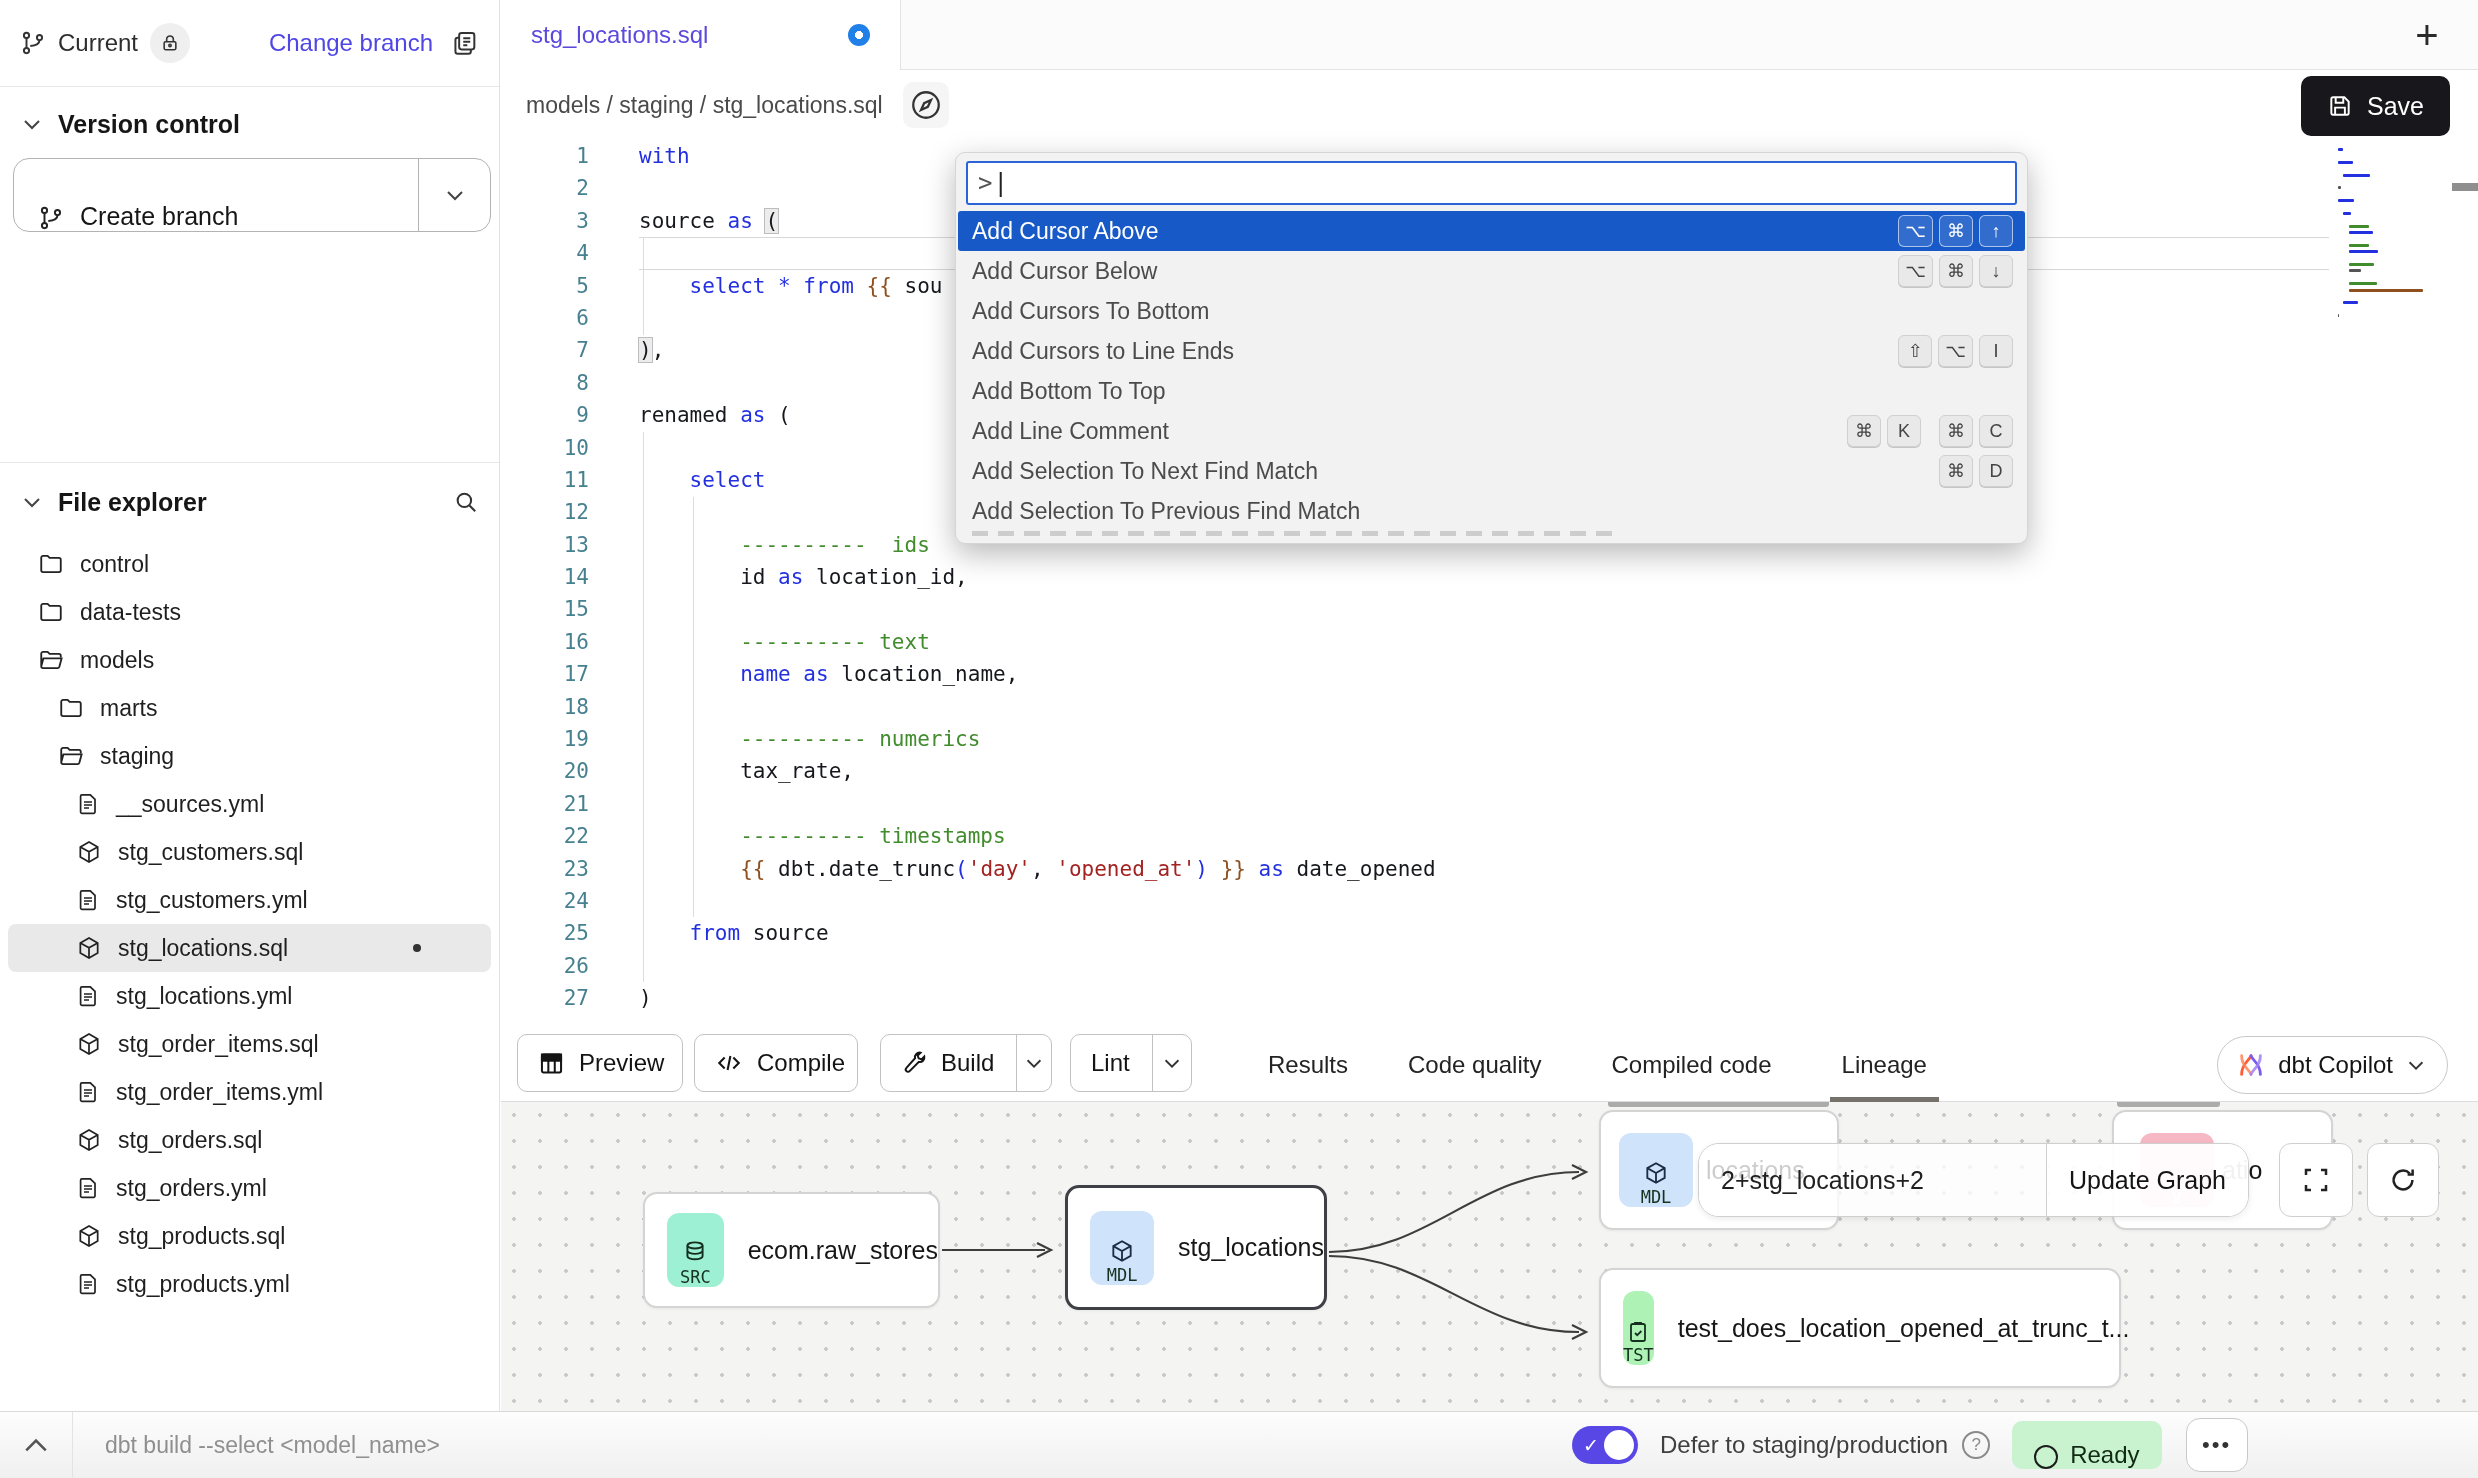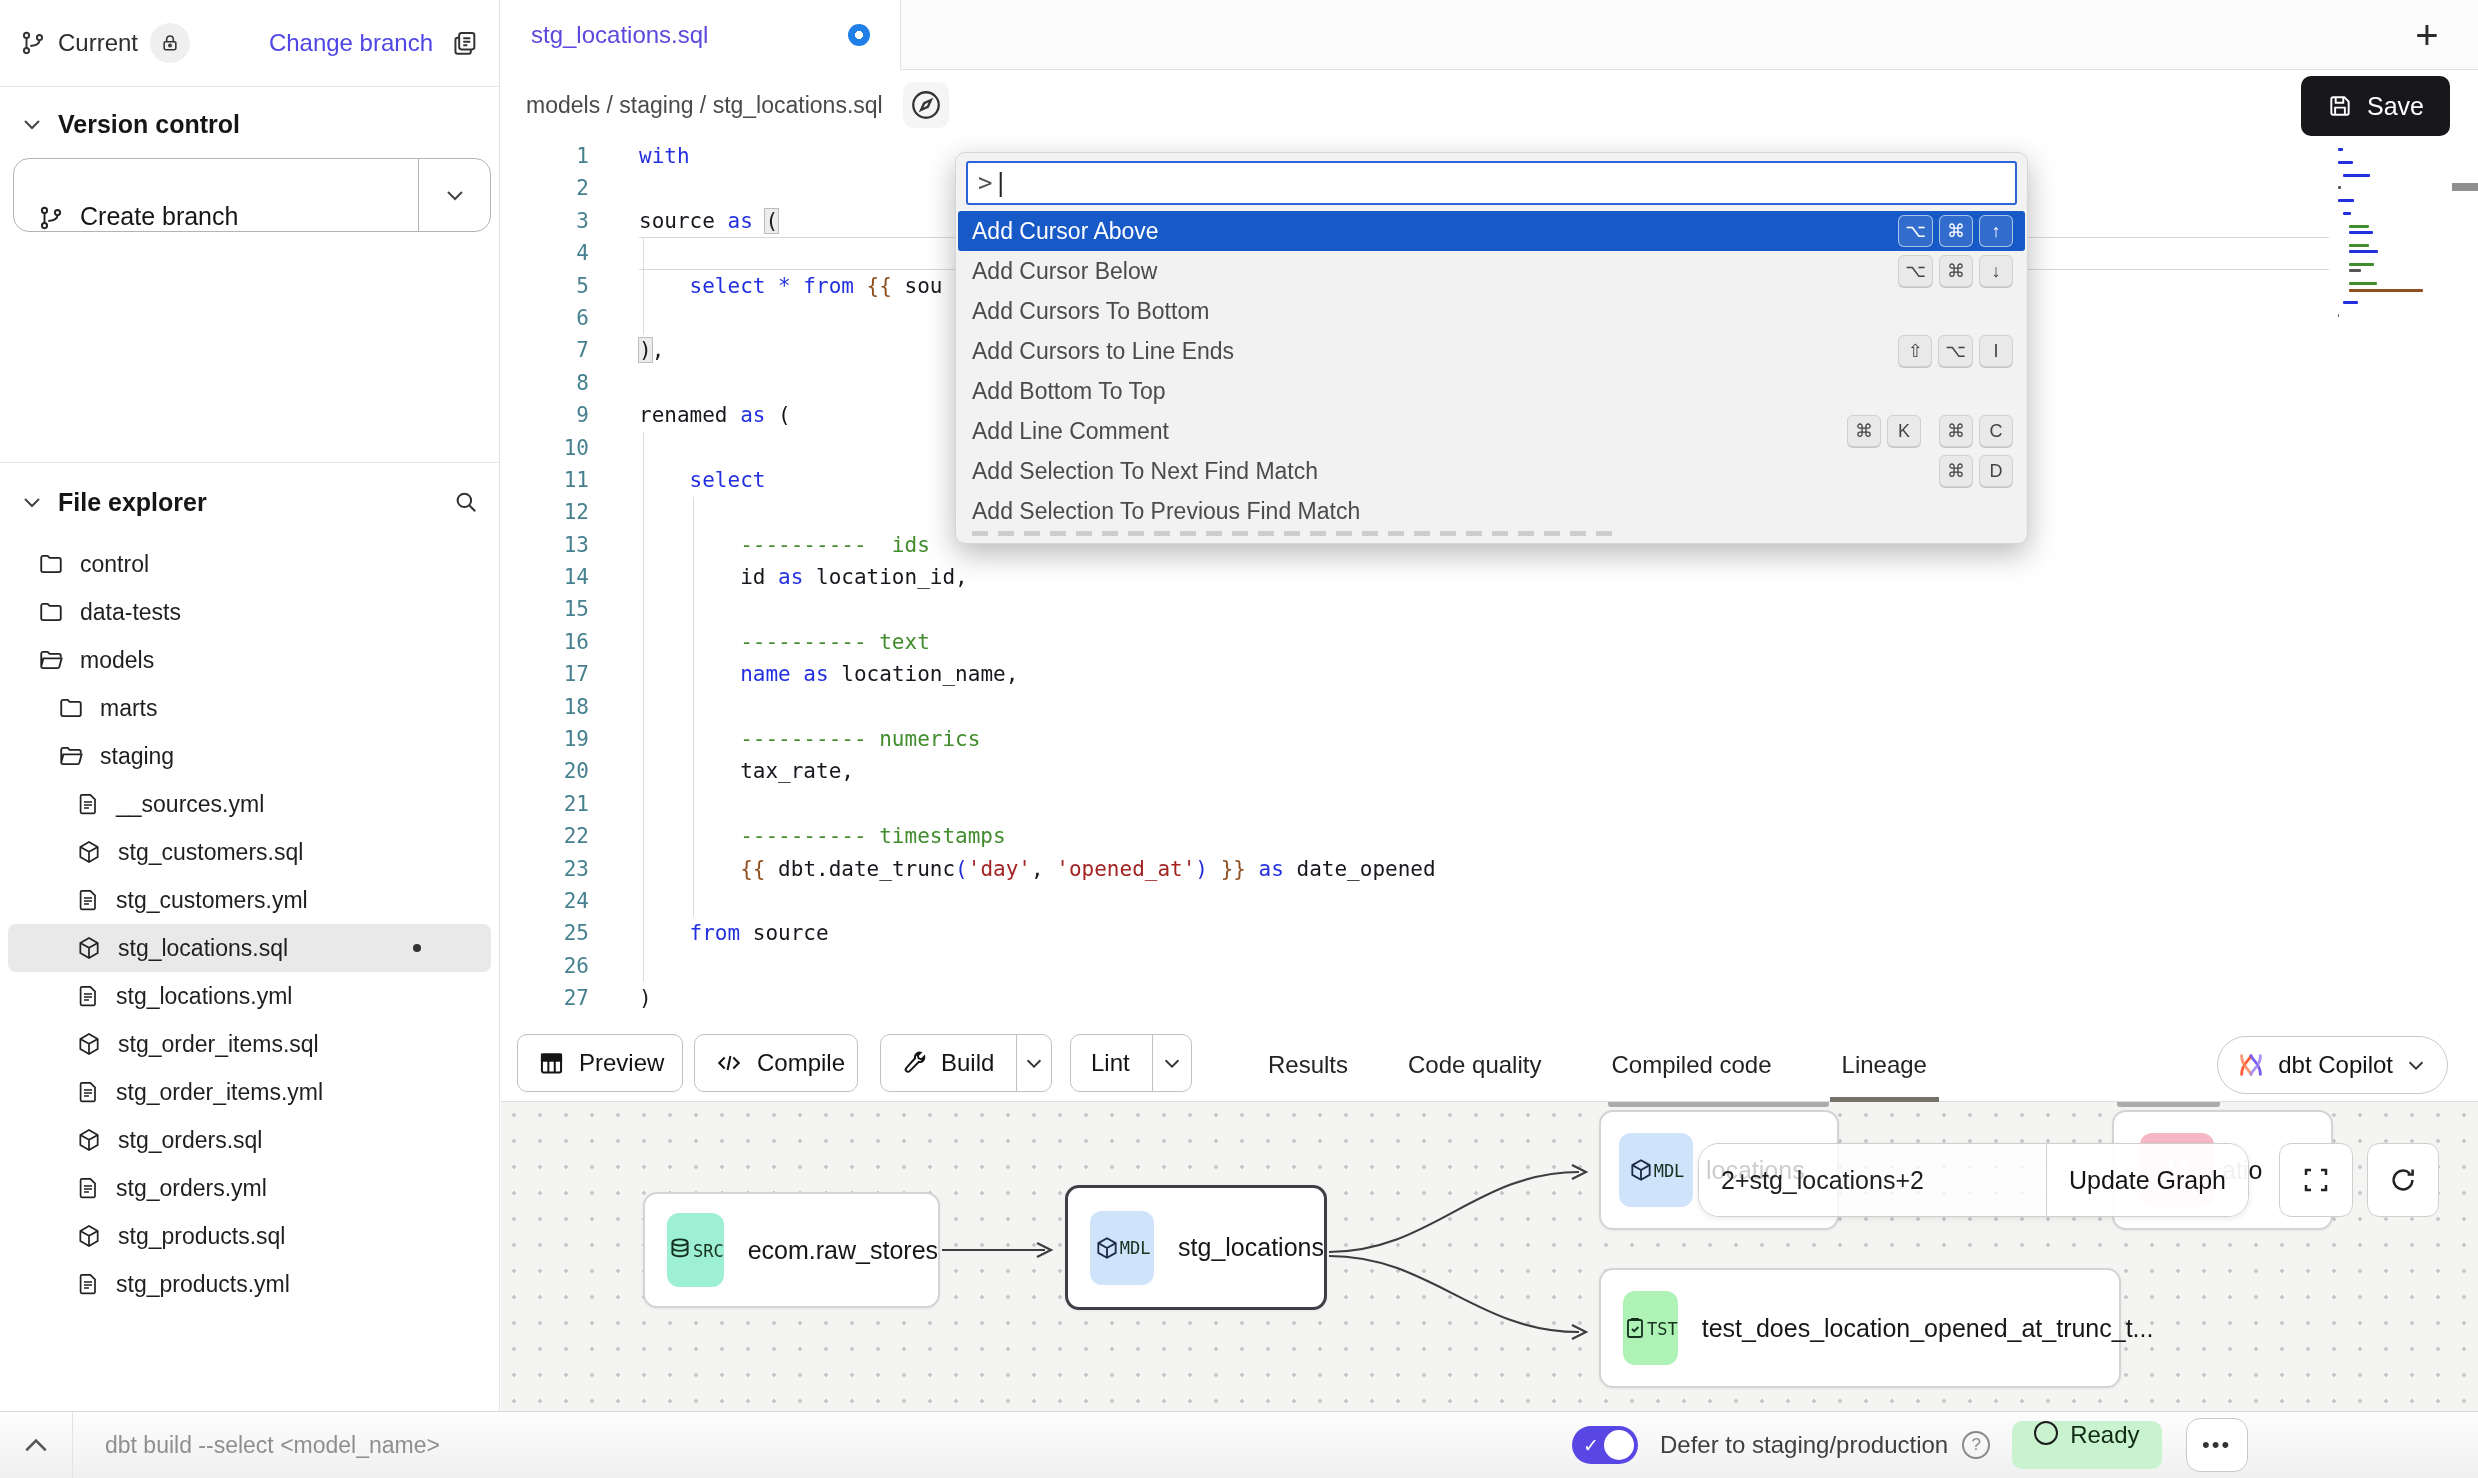--- a/index.html
+++ b/index.html
@@ -80,39 +80,39 @@
   .splitchev { height:100%; border-left:1px solid #c2c2c2; display:flex; align-items:center; justify-content:center; color:#333; }
   .paneltabs { position:absolute; top:0; height:74px; display:flex; align-items:center; }
   .ptab { font-size:24px; color:#232323; position:relative; height:100%; display:flex; align-items:center; }
   .ptab.active::after { content:""; position:absolute; left:-12px; right:-12px; bottom:0; height:5px; background:#75716b; }
   .copilot { position:absolute; right:30px; top:8px; height:58px; padding:0 20px 0 18px; background:#fff; border:1px solid #c9c9c9; border-radius:29px; display:flex; align-items:center; gap:12px; font-size:24px; color:#141414; }
 
   
   .lineage { position:absolute; left:501px; top:1102px; width:1977px; height:309px; background:#f4f4f3; background-image:radial-gradient(#c9c9c9 1.6px, transparent 1.6px); background-size:26px 26px; overflow:hidden; }
   .lnode { position:absolute; background:#fff; border:2px solid #d4d4d4; border-radius:14px; box-shadow:0 1px 3px rgba(0,0,0,.06); display:flex; align-items:center; }
   .lnode.sel { border:3px solid #3f3f46; }
-  .nicon { width:74px; height:74px; border-radius:12px; margin-left:22px; display:flex; flex-direction:row; align-items:center; justify-content:center; color:#15321f; }
+  .nicon { width:74px; height:74px; border-radius:12px; margin-left:22px; display:flex; flex-direction:column; align-items:center; justify-content:flex-end; color:#15321f; }
   .nicon .ntag { font-size:17px; margin-top:1px; color:#17301f; font-family:"DejaVu Sans Mono", monospace; }
   .nlabel { margin-left:24px; font-size:25px; color:#171717; white-space:nowrap; }
   .peek { position:absolute; top:0; height:5px; background:#ababab; border-radius:0 0 3px 3px; }
   .selectorbar { position:absolute; left:1197px; top:41px; width:551px; height:74px; border:1px solid #cfcfcf; border-radius:21px; display:flex; box-shadow:0 2px 6px rgba(0,0,0,.08); overflow:hidden; z-index:5; }
   .selectorbar input { flex:1; border:none; outline:none; background:rgba(255,255,255,.78); font-size:25px; color:#202020; padding-left:22px; font-family:"Liberation Sans", sans-serif; }
   .updbtn { width:202px; background:rgba(255,255,255,.94); border:none; border-left:1px solid #cfcfcf; font-size:25px; color:#141414; font-family:"Liberation Sans", sans-serif; }
   .sqbtn { position:absolute; top:41px; width:74px; height:74px; background:#fff; border:1px solid #cfcfcf; border-radius:12px; display:flex; align-items:center; justify-content:center; color:#222; z-index:5; }
 
   
   .statusbar { position:absolute; left:0; top:1411px; width:2478px; height:67px; background:linear-gradient(#fdfdfd,#f0f0f0); border-top:1px solid #d9d9d9; display:flex; align-items:center; }
   .sb-chev { width:72px; display:flex; justify-content:center; color:#555; }
   .sb-cmd { flex:0 0 auto; font-size:23px; color:#8f8f8f; padding-left:32px; border-left:1px solid #e3e3e3; height:100%; display:flex; align-items:center; width:1500px; }
   .toggle { width:66px; height:38px; border-radius:19px; background:#5847e5; position:relative; display:flex; align-items:center; }
   .toggle .tchk { color:#fff; font-size:19px; margin-left:11px; }
   .toggle .knob { position:absolute; right:4px; width:30px; height:30px; border-radius:50%; background:#fff; }
   .defer-label { font-size:24px; color:#3f3f3f; margin-left:22px; }
   .help-ico { width:28px; height:28px; border-radius:50%; border:2px solid #8a8a8a; color:#8a8a8a; font-size:17px; display:flex; align-items:center; justify-content:center; margin-left:14px; }
-  .ready-pill { margin-left:22px; height:48px; padding:0 22px; background:#c9f2cf; border:none; border-radius:10px; display:flex; align-items:flex-start; gap:12px; font-size:24px; color:#102a14; }
+  .ready-pill { margin-left:22px; height:48px; padding:0 22px; background:#c9f2cf; border:none; border-radius:10px; display:flex; align-items:flex-end; gap:12px; font-size:24px; color:#102a14; }
   .ready-circ { width:24px; height:24px; border-radius:50%; border:2.5px solid #1c1c1c; }
   .dots-btn { margin-left:24px; margin-right:14px; width:62px; height:54px; background:#fff; border:1px solid #c9c9c9; border-radius:14px; font-size:22px; color:#333; letter-spacing:2px; display:flex; align-items:center; justify-content:center; }
 </style>
 </head>
 <body>
 
 <div id="app">
 
   <div class="sidebar">
     <div class="branch-bar">

